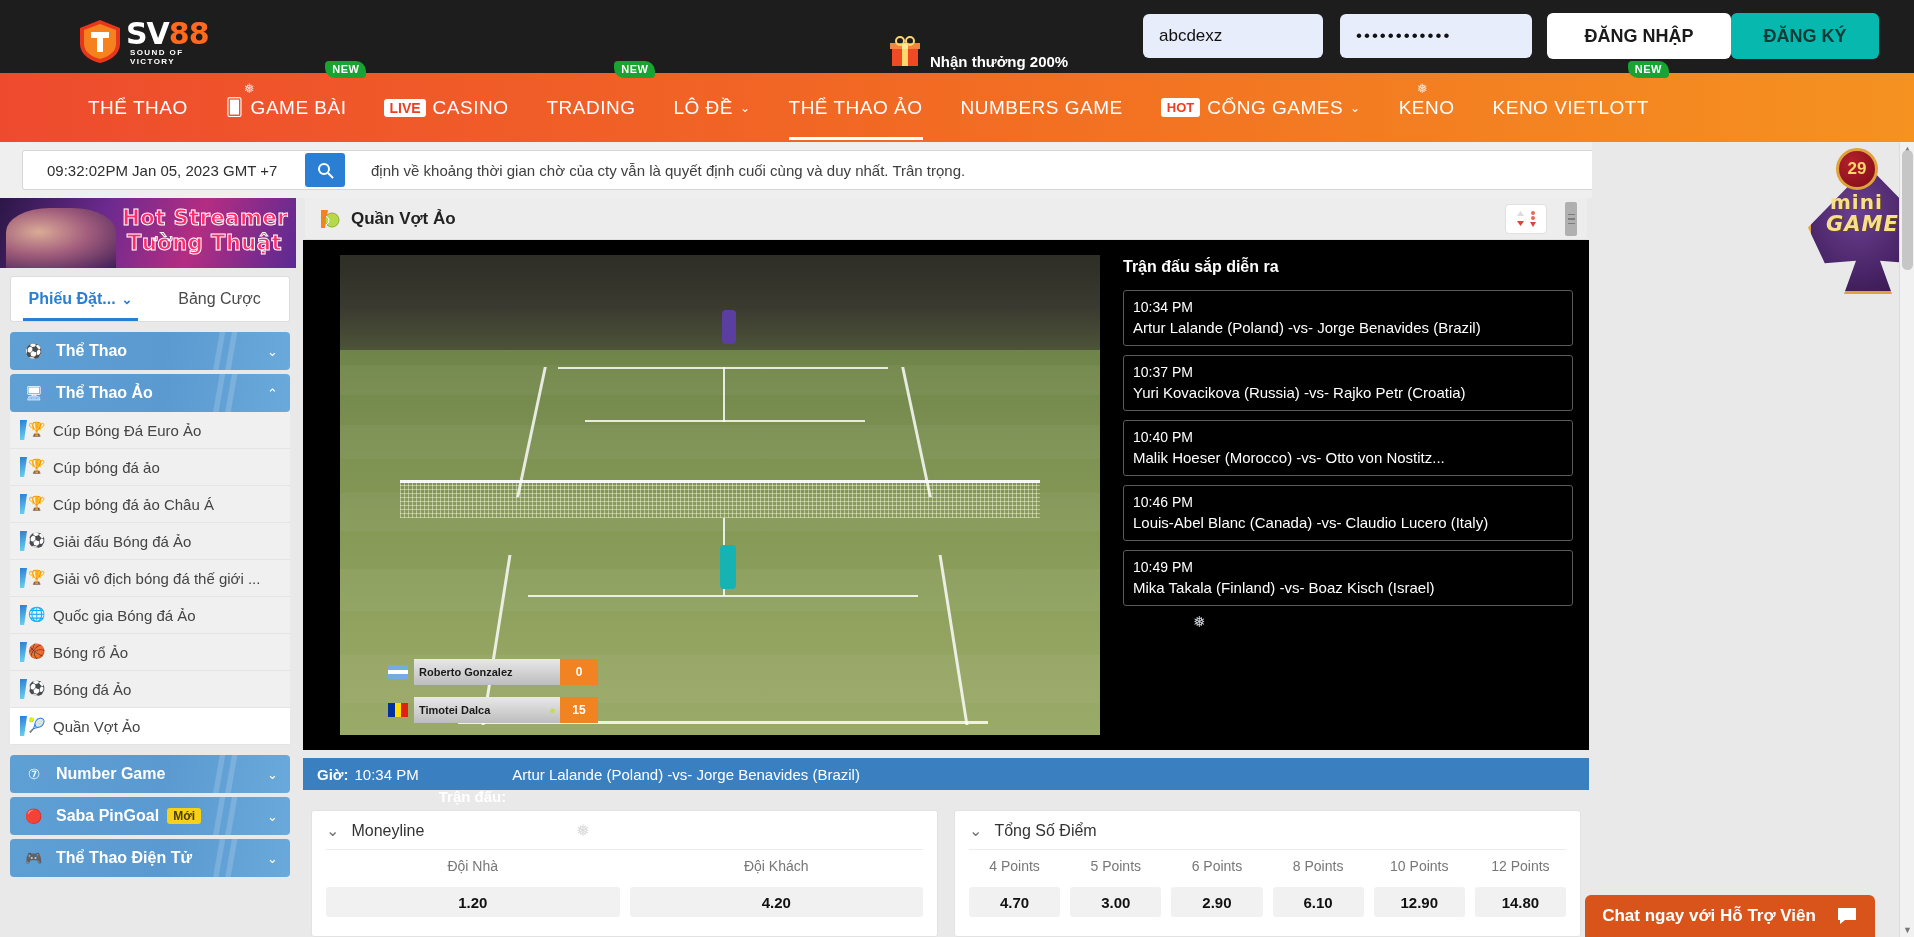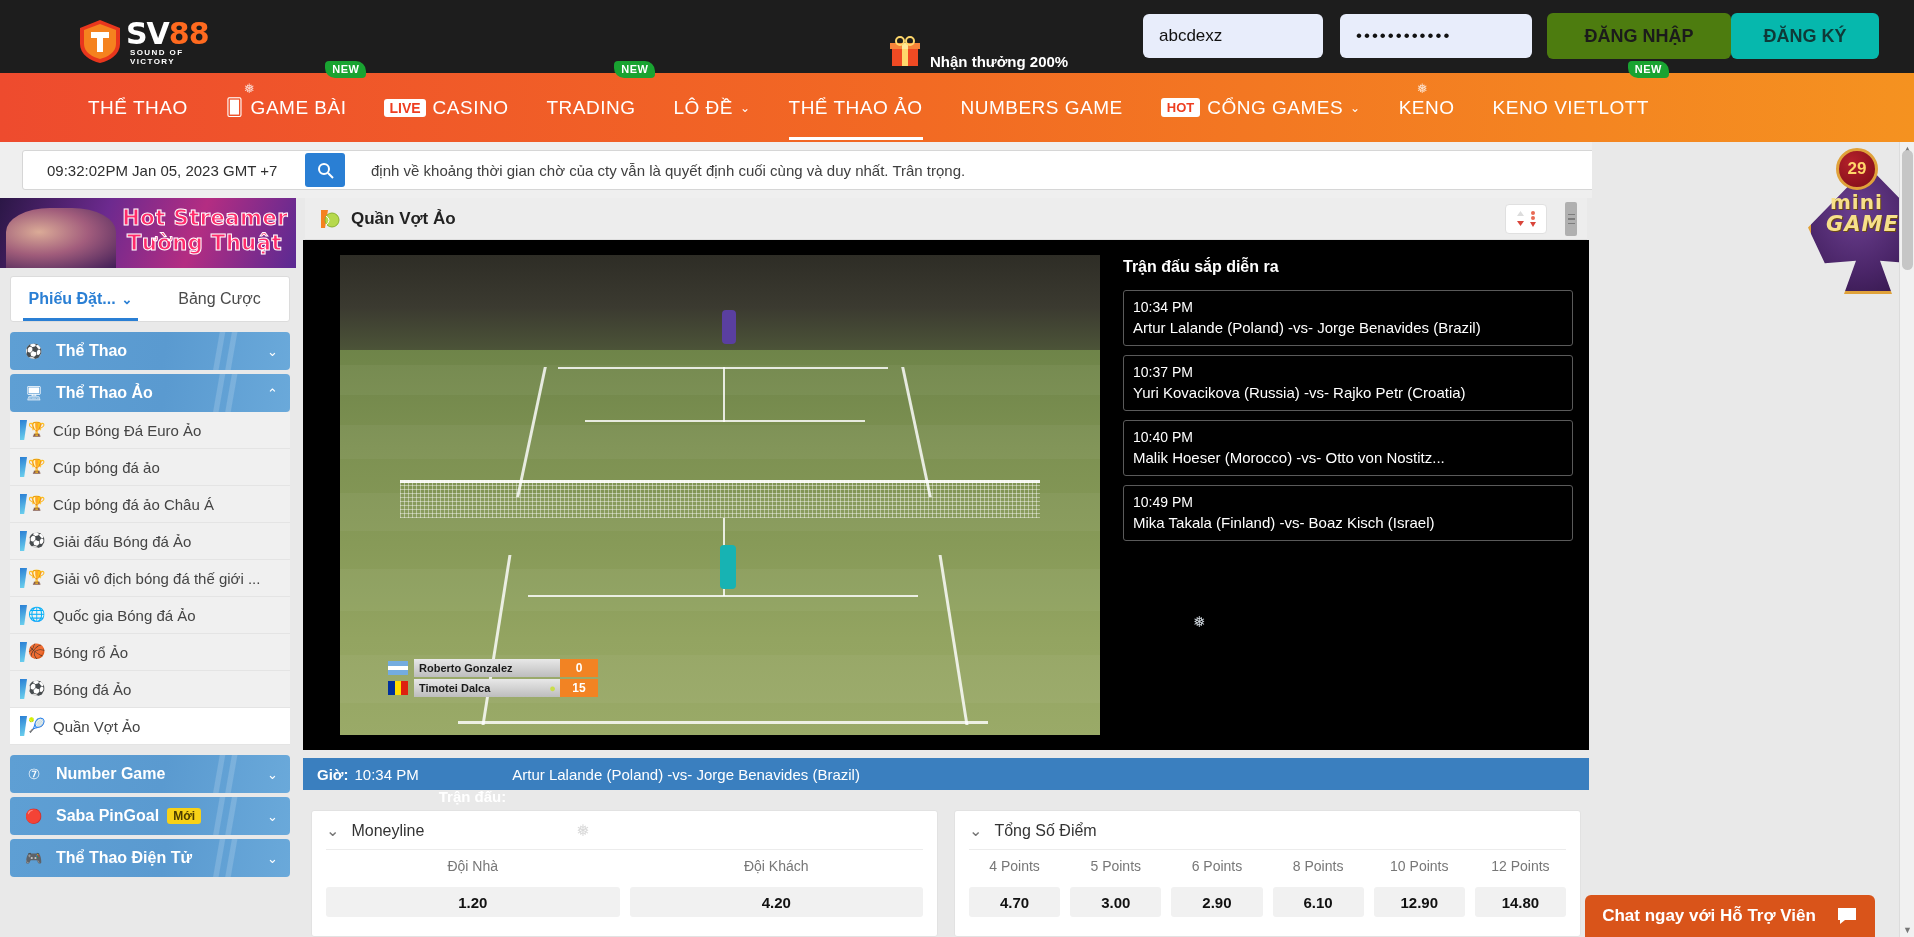--- a/index.html
+++ b/index.html
@@ -44,21 +44,21 @@
     font-family: "Liberation Sans", sans-serif;
   }
   #user-field { left: 1143px; width: 180px; }
   #pass-field { left: 1340px; width: 192px; letter-spacing: 2px; }
   .btn-top {
     position: absolute; top: 13px; height: 46px;
     border: none; border-radius: 6px; cursor: pointer;
     font-size: 18px; font-weight: 700; color: #111;
     font-family: "Liberation Sans", sans-serif;
   }
-  #login-btn { left: 1547px; width: 184px; background: #4d7c0f; color: #1b1b1b; }
+  #login-btn { left: 1547px; width: 184px; background: #ffffff; color: #1b1b1b; }
   #register-btn { left: 1731px; width: 148px; background: #06b8ad; color: #0f3a38; }
 
   
   .nav {
     position: absolute; top: 73px; left: 0; width: 1914px; height: 69px;
     background: linear-gradient(90deg,#ee4b2e 0%, #f26a23 48%, #f59220 100%);
   }
   .nav-inner { position: relative; height: 100%; display: flex; align-items: center; }
   .nav-item {
     position: relative; color: #fff; font-size: 19px;
@@ -244,21 +244,21 @@
       repeating-linear-gradient(90deg, rgba(255,255,255,.42) 0 1px, transparent 1px 4px);
     border-top: 3px solid rgba(255,255,255,.92);
   }
   .player {
     position: absolute; width: 14px; height: 34px; border-radius: 4px;
   }
   .scorebug {
     position: absolute; left: 48px; bottom: 38px; width: 210px; height: 38px;
     font-size: 11px; font-weight: 700; font-family: "Liberation Sans", sans-serif;
   }
-  .sb-row { height: 18px; display: flex; align-items: center; margin-bottom: 2px; }
+  .sb-row { height: 26px; display: flex; align-items: center; margin-bottom: 12px; }
   .sb-flag { width: 20px; height: 14px; flex: 0 0 20px; margin-right: 6px; }
   .sb-name {
     flex: 1; background: linear-gradient(180deg,#e8e8e8,#bdbdbd); color: #1a1a1a;
     height: 100%; display: flex; align-items: center; padding-left: 5px; font-size: 11px;
   }
   .sb-score {
     width: 38px; background: #f28323; color: #fff; height: 100%;
     display: flex; align-items: center; justify-content: center; font-size: 12px;
   }
   .upcoming {
@@ -636,20 +636,24 @@
         </div>
         <div class="match-card">
           <div class="match-time">10:37 PM</div>
           <div class="match-teams">Yuri Kovacikova (Russia) -vs- Rajko Petr (Croatia)</div>
         </div>
         <div class="match-card">
           <div class="match-time">10:40 PM</div>
           <div class="match-teams">Malik Hoeser (Morocco) -vs- Otto von Nostitz...</div>
         </div>
         <div class="match-card">
+          <div class="match-time">10:46 PM</div>
+          <div class="match-teams">Louis-Abel Blanc (Canada) -vs- Claudio Lucero (Italy)</div>
+        </div>
+        <div class="match-card">
           <div class="match-time">10:49 PM</div>
           <div class="match-teams">Mika Takala (Finland) -vs- Boaz Kisch (Israel)</div>
         </div>
       </div>
   </div>
 </div>
 
 <div class="matchbar">
   <b>Giờ:</b>
   <span>10:34 PM</span>

